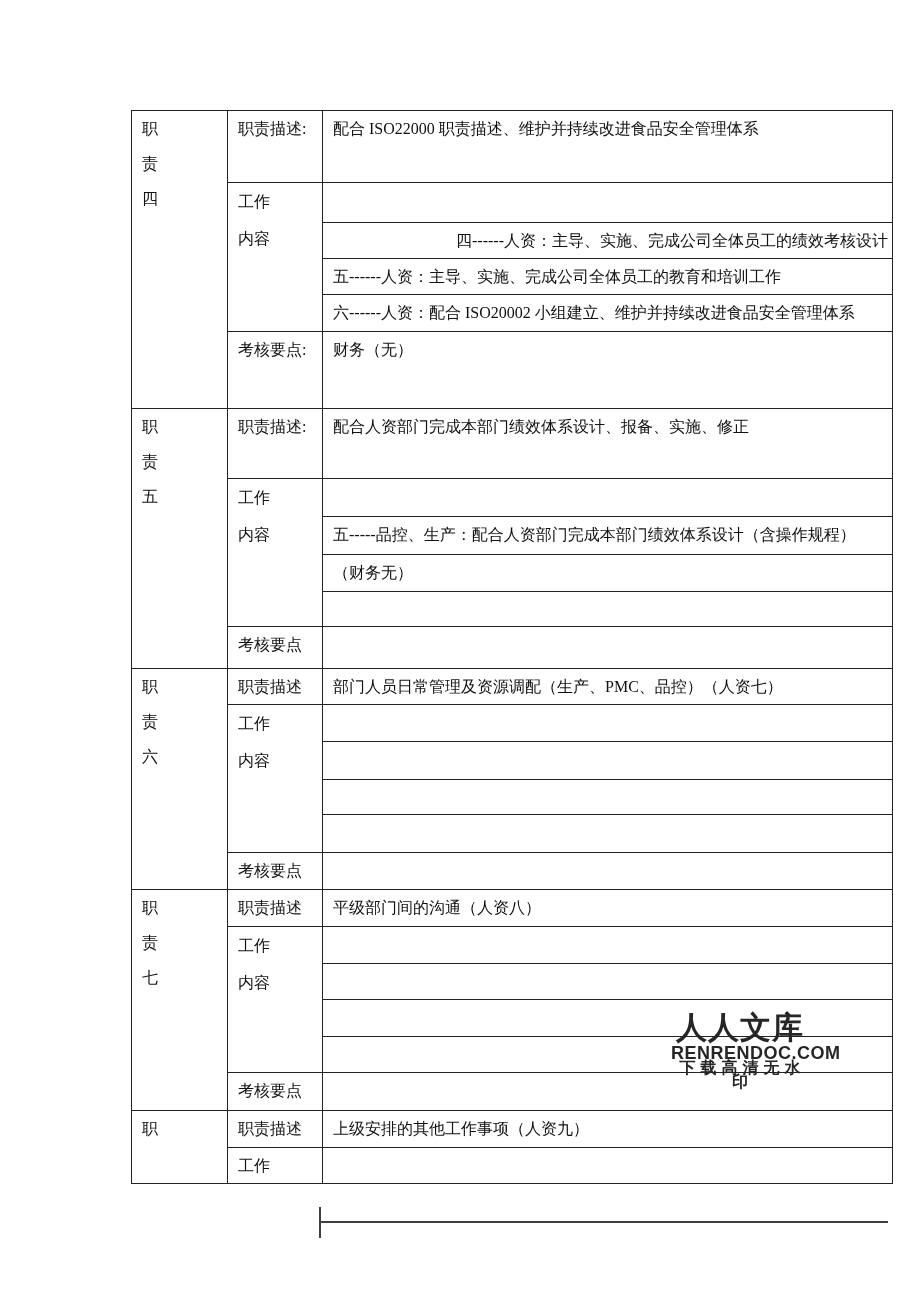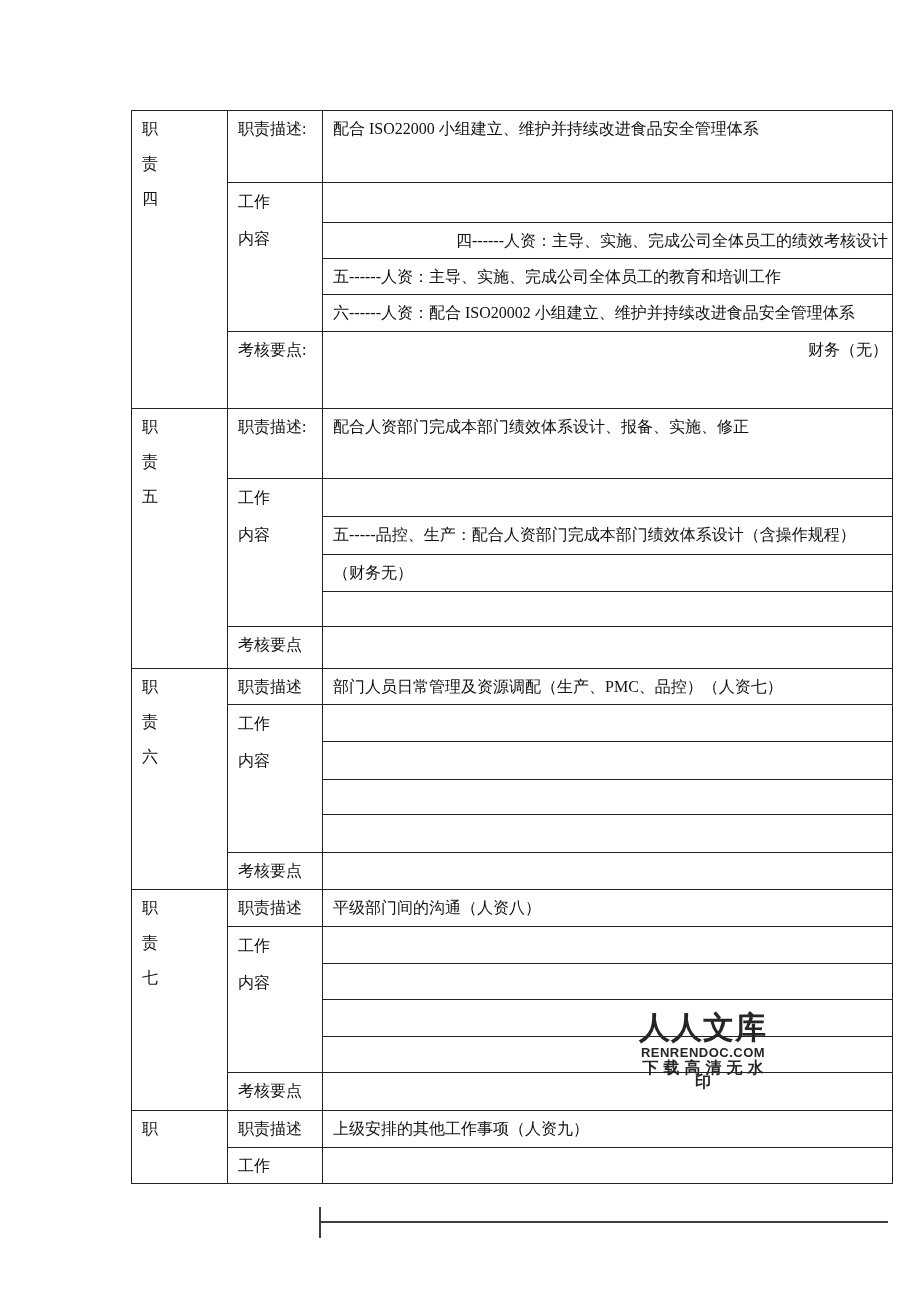--- a/index.html
+++ b/index.html
@@ -28,32 +28,32 @@
     line-height:35px;
     white-space:nowrap;
     overflow:hidden;
   }
   td.side { padding-left:9px; padding-top:36px; line-height:37px; }
   td.side span { display:block; }
   td.lbl { padding-left:9px; }
   td.vmid { vertical-align:middle; }
   td.vmid span { display:block; line-height:37px; }
   td.val { padding-left:10px; }
-  td.indent { padding-left:30px;text-align:right; }
+  td.indent { padding-left:30px; }
   .watermark {
-    position:absolute; left:634px; top:1010px; width:138px;
+    position:absolute; left:671px; top:1010px; width:138px;
     text-align:center; z-index:5; color:#262626;
   }
   .wm-title {
     font-family:"Liberation Serif", serif;
     font-size:31px; font-weight:900; line-height:36px; letter-spacing:1px;
   }
   .wm-site {
     font-family:"Liberation Sans", sans-serif;
-    font-size:13px; font-weight:600; line-height:14px; letter-spacing:0.5px;
+    font-size:18px; font-weight:600; line-height:14px; letter-spacing:0.5px;
   }
   .wm-tagline {
     font-family:"Liberation Sans", sans-serif;
     font-size:16px; font-weight:600; line-height:14px; letter-spacing:5px;
     margin-top:1px; padding-left:5px;
   }
   .footnote-tick {
     position:absolute; left:319px; top:1207px; width:2px; height:31px;
     background:#3f3f3f;
   }
@@ -75,21 +75,21 @@
       </colgroup>
     <tbody>
 
       <tr style="height:72px;">
         <td class="side" rowspan="6">
           <span>职</span>
           <span>责</span>
           <span>四</span>
         </td>
         <td class="lbl">职责描述:</td>
-        <td class="val">配合 ISO22000 小组建立、维护并持续改进食品安全管理体系</td>
+        <td class="val">配合 ISO22000 职责描述、维护并持续改进食品安全管理体系</td>
       </tr>
       <tr style="height:40px;">
         <td class="lbl vmid" rowspan="4">
           <span>工作</span>
           <span>内容</span>
         </td>
         <td class="val"></td>
       </tr>
       <tr style="height:35px;text-align:right;">
           <td class="val">四------人资：主导、实施、完成公司全体员工的绩效考核设计</td>

